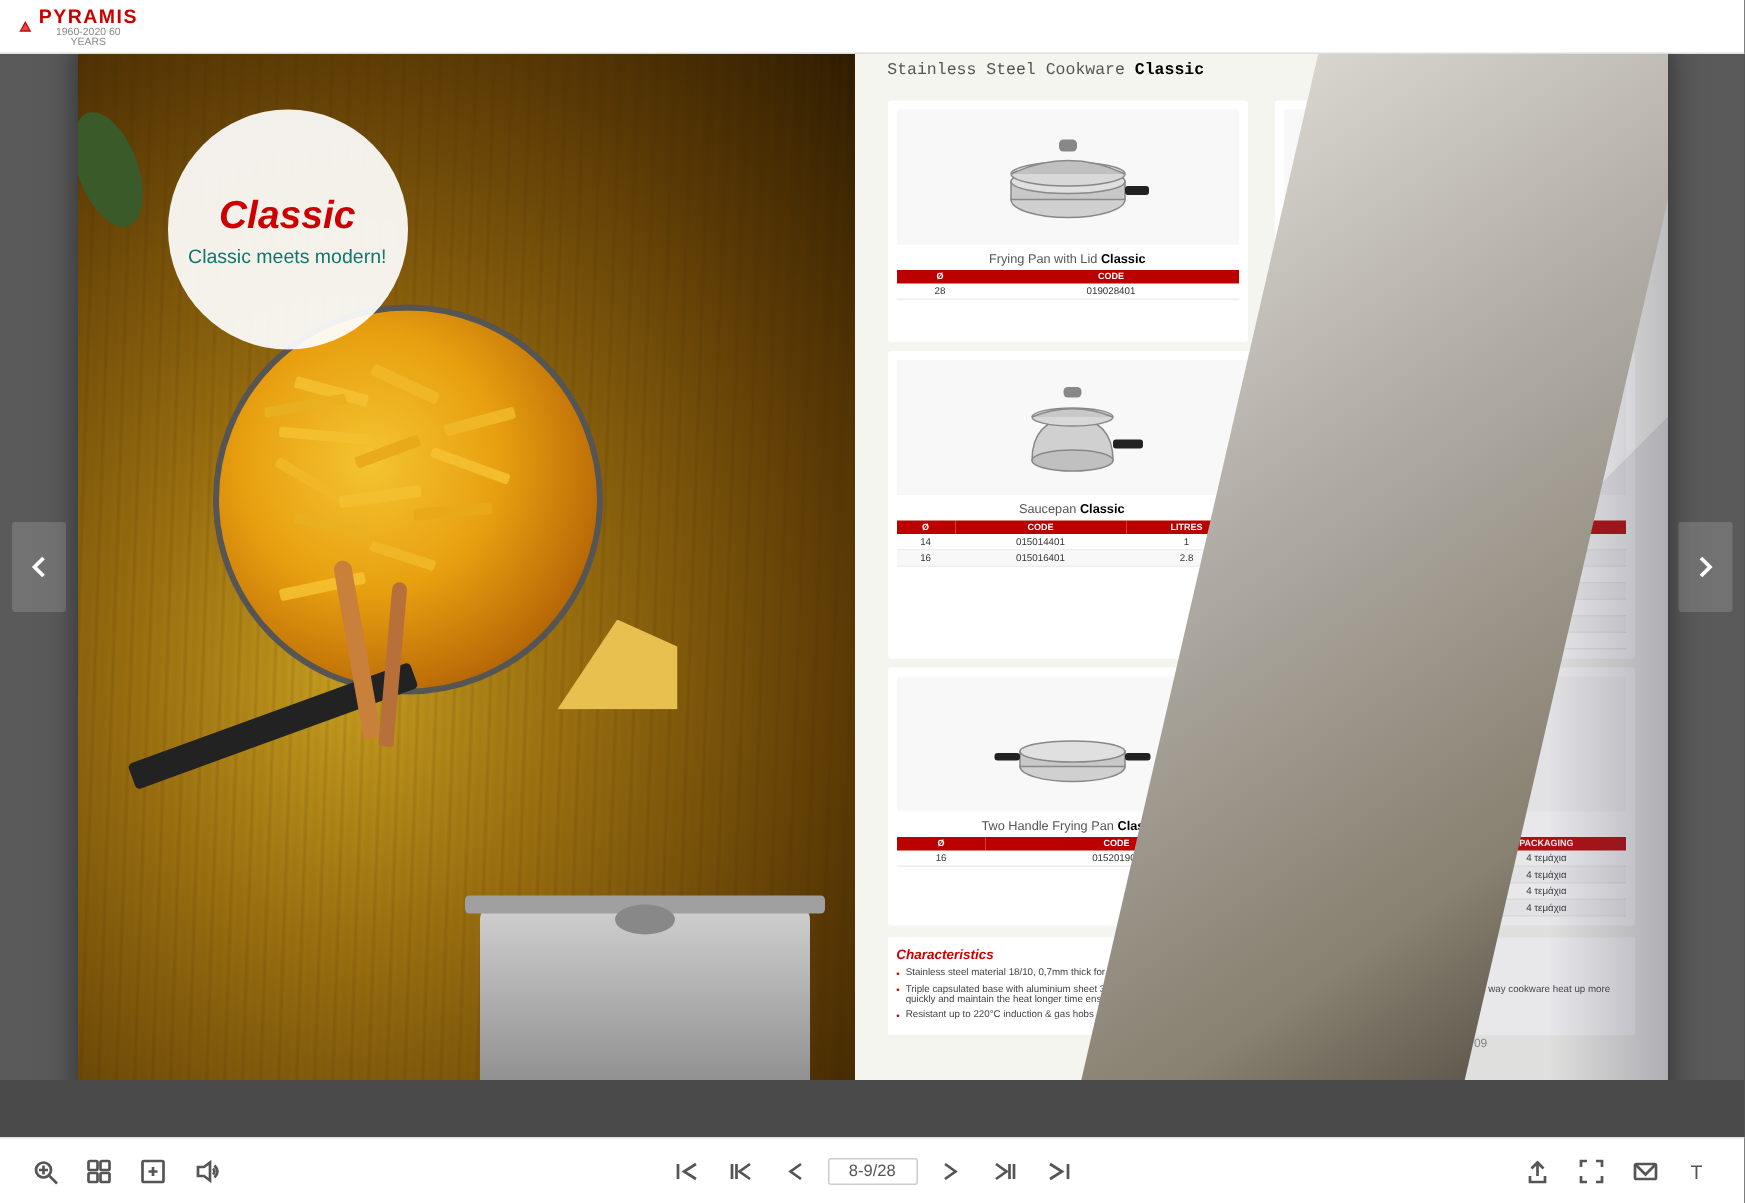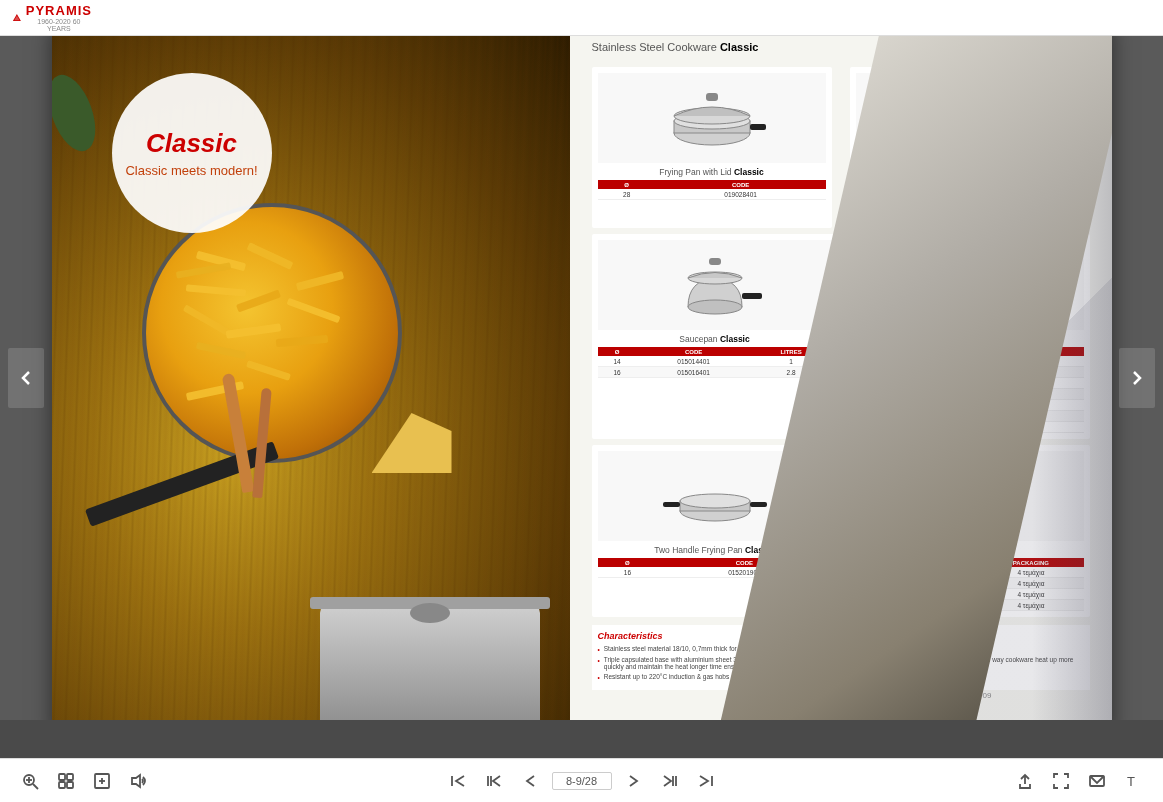--- a/index.html
+++ b/index.html
@@ -152,21 +152,21 @@
       z-index: 5;
     }
     .circle-text-classic {
       font-size: 26px;
       font-style: italic;
       color: #c00;
       font-weight: 600;
     }
     .circle-tagline {
       font-size: 13px;
-      color: #c2410c;
+      color: #0f766e;
       margin-top: 4px;
       font-style: normal;
     }
 
     
     .food-image {
       position: absolute;
       top: 160px;
       left: 30px;
       width: 420px;
@@ -311,20 +311,21 @@
     .right-header {
       display: flex;
       justify-content: space-between;
       align-items: flex-start;
       margin-bottom: 10px;
     }
     .page-title-right {
       font-size: 11px;
       color: #555;
       font-weight: 400;
+      font-family: Liberation Mono, monospace;
     }
     .page-title-right strong {
       color: #000;
       font-weight: 700;
     }
     .pyramis-logo-right {
       display: flex;
       align-items: center;
       gap: 4px;
     }

